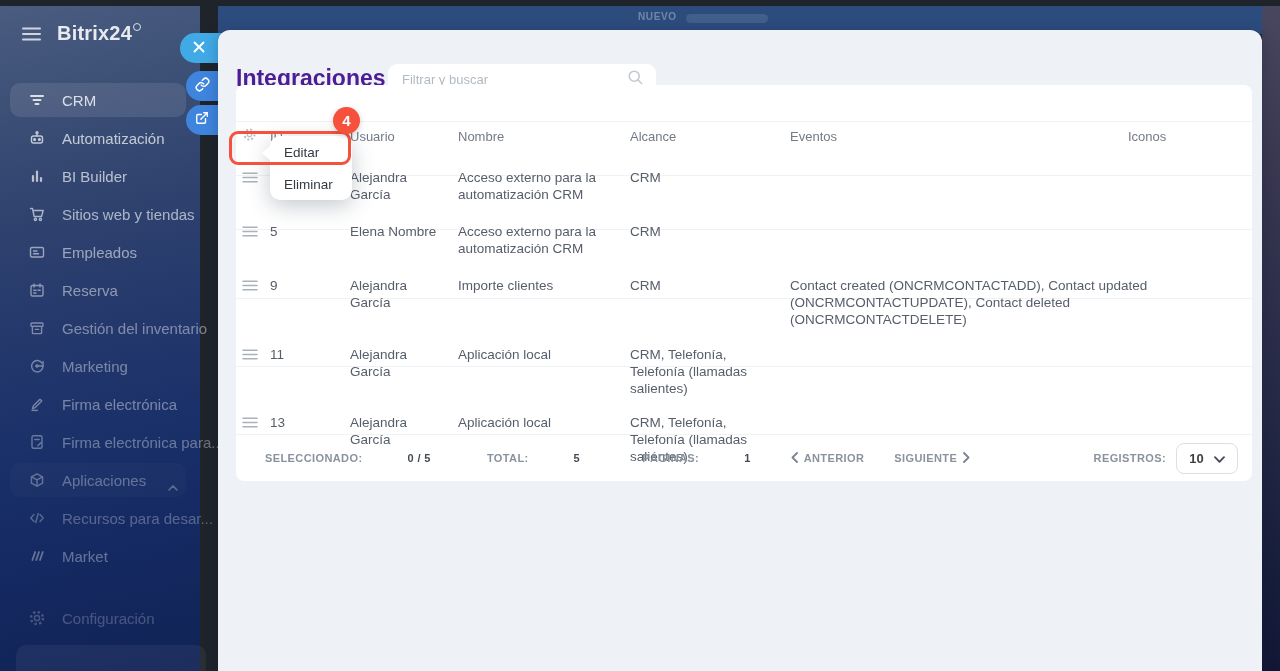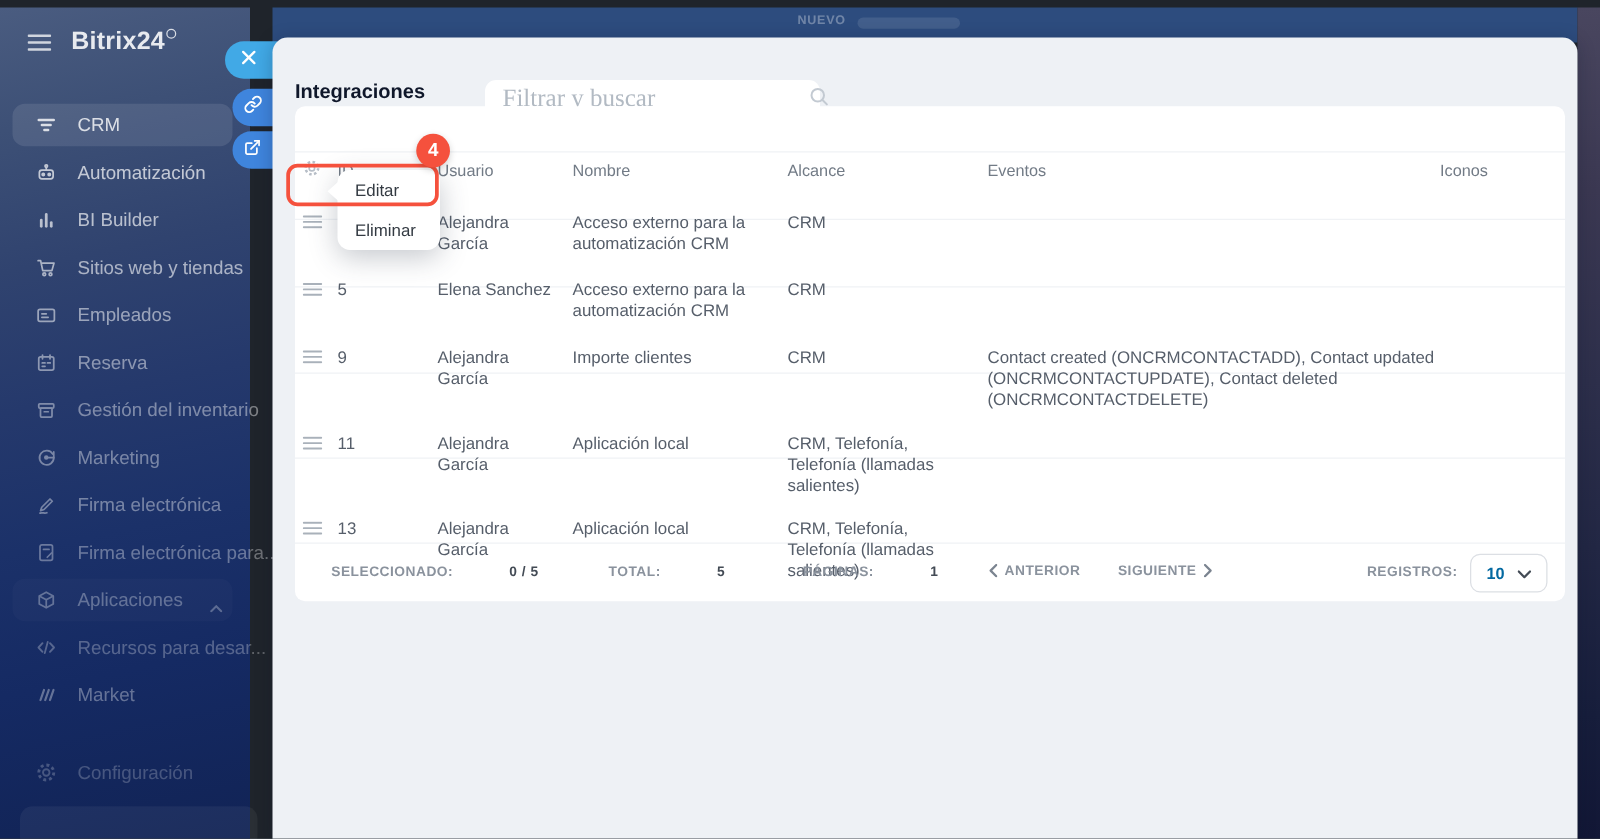--- a/index.html
+++ b/index.html
@@ -39,53 +39,53 @@
   
   .side-btn { position:absolute; z-index:1; display:flex; align-items:center; justify-content:center;
     border-radius:16px 0 0 16px; padding-right:4px; }
   .side-btn.close { left:180px; top:33px; width:42px; height:30px; background:#41a9e6; }
   .side-btn.link  { left:186px; top:71px; width:36px; height:30px; background:#3f85dd; }
   .side-btn.openw { left:186px; top:105px; width:36px; height:30px; background:#3f85dd; }
 
   
   .panel { position:absolute; left:218px; top:30px; width:1044px; height:641px; z-index:2;
     background:#eef1f5; border-radius:12px 12px 0 0; box-shadow:0 2px 14px rgba(10,20,40,.25); }
-  .page-title { position:absolute; left:18px; top:35px; font-size:16px; font-weight:600; color:#0f172a; }
+  .page-title { position:absolute; left:18px; top:35px; font-size:23px; font-weight:600; color:#4c1d95; }
   .search-box { position:absolute; left:170px; top:34px; width:268px; height:31px; background:#fff;
     border-radius:9px; display:flex; align-items:center; padding:0 12px 0 14px; }
-  .search-box input { flex:1; border:none; outline:none; font-size:20px; color:#555d68; background:transparent;
-    font-family:Liberation Serif, serif; }
+  .search-box input { flex:1; border:none; outline:none; font-size:13px; color:#555d68; background:transparent;
+    font-family:Liberation Sans, sans-serif; }
   .search-box input::placeholder { color:#b2bac3; }
   .search-icon { flex:none; }
 
   
   .card { position:absolute; left:18px; top:55px; width:1016px; background:#fff; border-radius:8px; }
   .trow { position:relative; border-bottom:1px solid #f0f2f5; }
   .thead { height:37px; }
   .tfoot { height:46px; border-bottom:none; display:flex; align-items:center; padding:0 14px 0 29px;
     font-size:11px; font-weight:700; letter-spacing:.4px; color:#8a929d; }
   .cell { position:absolute; font-size:13.5px; line-height:17px; color:#565e6a;margin-top:32px; }
   .thead .cell { font-size:13px; color:#727b86; font-weight:400; top:11px; }
   .c-menu { left:6px;  top:16px; }
   .thead .c-menu { top:10px; }
   .c-id   { left:34px;  top:15px; }
   .c-user { left:114px; top:15px; width:100px; }
   .c-name { left:222px; top:15px; width:172px; }
   .c-scope{ left:394px; top:15px; width:142px; }
   .c-events{ left:554px; top:15px; width:372px; }
-  .c-icons{ left:916px;text-align:center; }
+  .c-icons{ left:892px;text-align:center; }
   .r-sm { height:54px; } .r-md { height:69px; } .r-lg { height:68px; }
 
   .f-item { display:flex; align-items:flex-start; gap:5px; white-space:nowrap; }
   .f-val { color:#434b55;padding-left:40px; }
   .ml1{ margin-left:56px; } .ml2{ margin-left:62px; } .ml3{ margin-left:40px; } .ml4{ margin-left:30px; }
   .f-right { margin-left:auto; display:flex; align-items:center; gap:10px; }
   .records-select { width:62px; height:31px; border:1px solid #dcdfe4; border-radius:8px; background:#fff;
     display:flex; align-items:center; justify-content:center; gap:10px; font-size:13px; font-weight:700;
-    color:#0369a1; letter-spacing:0; cursor:pointer;text-align:center; }
+    color:#404040; letter-spacing:0; cursor:pointer;text-align:center; }
   .pager-btn { display:flex; align-items:flex-start; gap:6px; cursor:pointer; }
 
   
   .popup { position:absolute; left:270px; top:136px; width:82px; height:64px; z-index:5; background:#fff;
     border-radius:10px; box-shadow:0 6px 22px rgba(50,60,80,.28); }
   .popup::before { content:""; position:absolute; left:-8px; top:9px; border-top:8px solid transparent;
     border-bottom:8px solid transparent; border-right:9px solid #fff; }
   .popup-item { height:32px; display:flex; align-items:center; padding-left:14px; font-size:13.5px;
     color:#333a42; cursor:pointer; }
   .annot-rect { position:absolute; left:229px; top:131px; width:122px; height:34px; z-index:6;
@@ -343,21 +343,21 @@
 
       <div class="trow r-sm">
         <span class="cell c-menu"><svg width="16" height="11" viewBox="0 0 16 11">
               <g stroke="#a9b1ba" stroke-width="1.5" stroke-linecap="round">
                 <line x1="1" y1="1.2" x2="15" y2="1.2"></line>
                 <line x1="1" y1="5.5" x2="15" y2="5.5"></line>
                 <line x1="1" y1="9.8" x2="15" y2="9.8"></line>
               </g>
             </svg></span>
         <span class="cell c-id">5</span>
-        <span class="cell c-user">Elena Sanchez</span>
+        <span class="cell c-user">Elena Nombre</span>
         <span class="cell c-name">Acceso externo para la automatización CRM</span>
         <span class="cell c-scope">CRM</span>
         <span class="cell c-events"></span>
       </div>
 
       <div class="trow r-md">
         <span class="cell c-menu"><svg width="16" height="11" viewBox="0 0 16 11">
               <g stroke="#a9b1ba" stroke-width="1.5" stroke-linecap="round">
                 <line x1="1" y1="1.2" x2="15" y2="1.2"></line>
                 <line x1="1" y1="5.5" x2="15" y2="5.5"></line>

